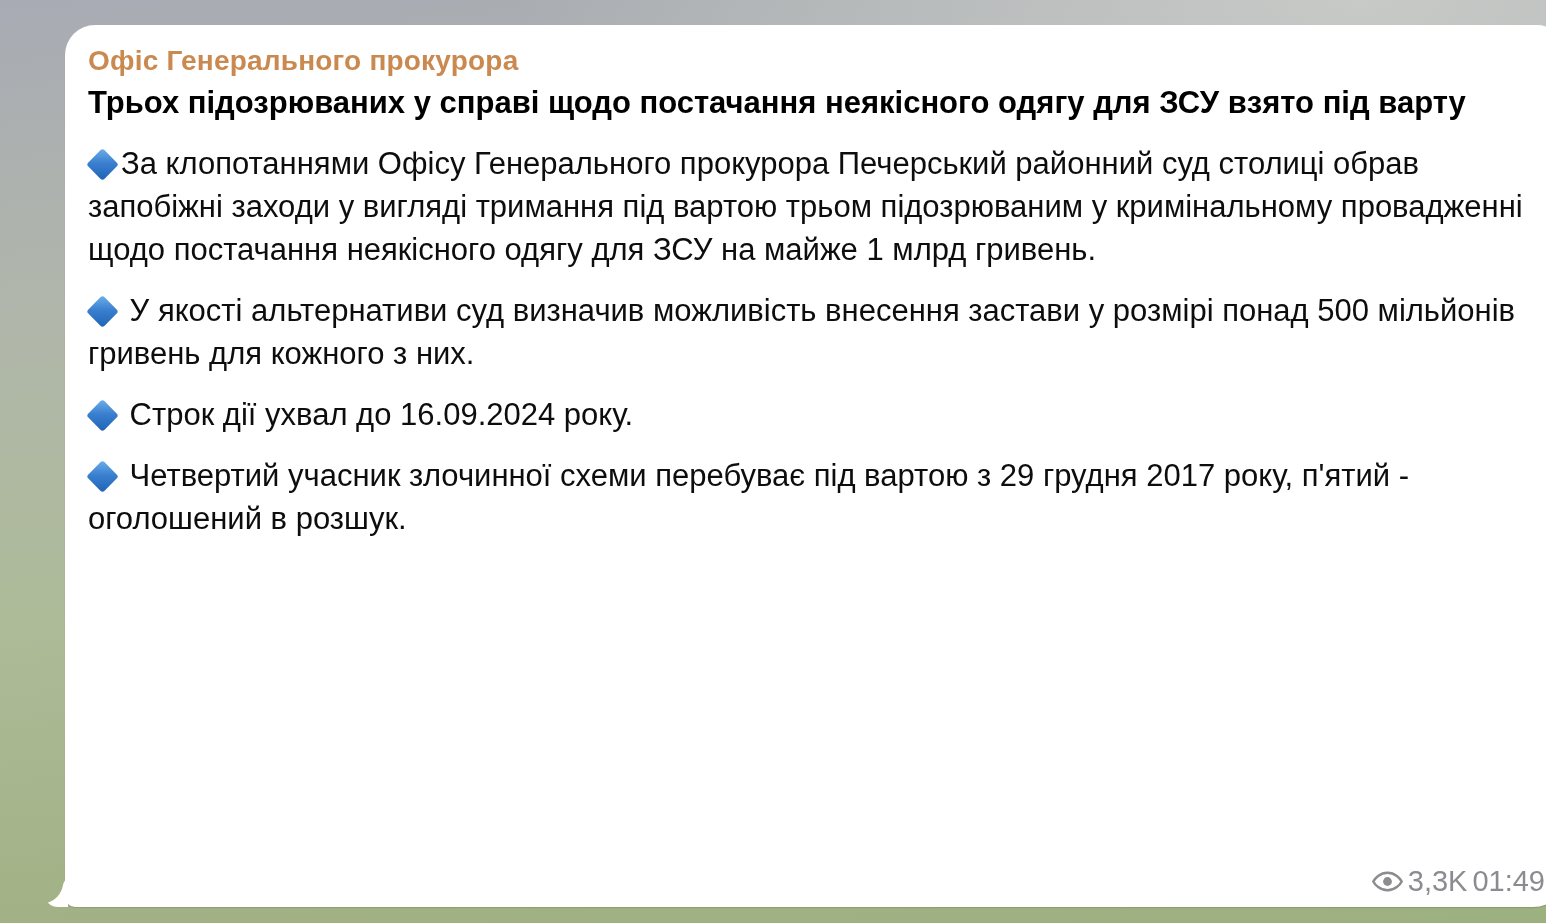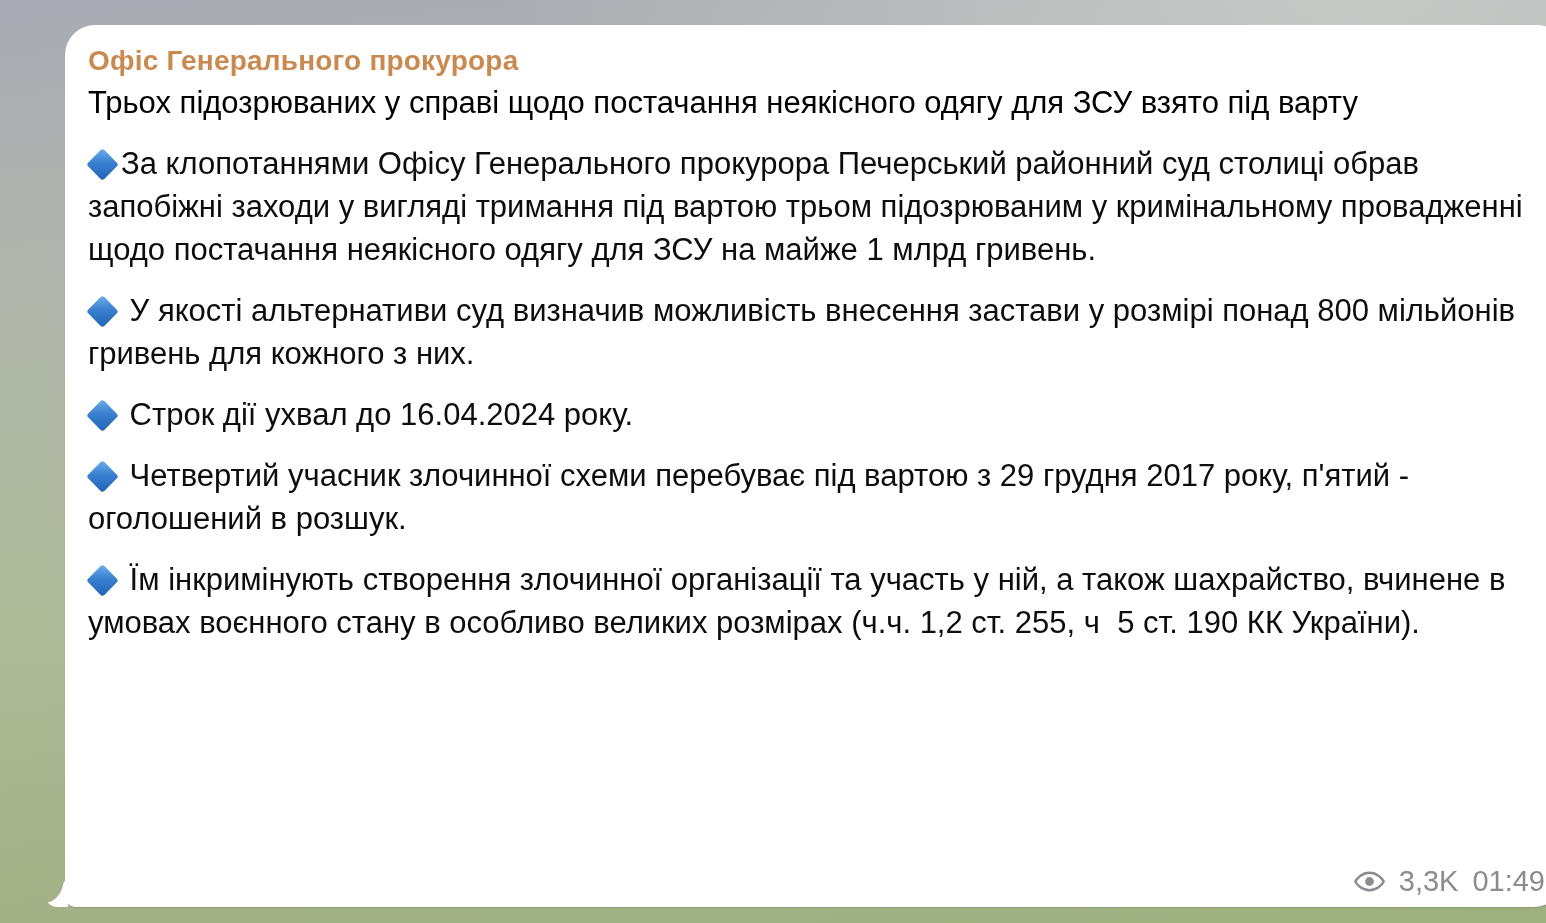--- a/index.html
+++ b/index.html
@@ -30,21 +30,21 @@
   .channel-name{
     color:#c9894f;
     font-size:28px;
     font-weight:600;
     line-height:40px;
     letter-spacing:0.2px;
   }
   .title{
     color:#000000;
     font-size:31px;
-    font-weight:400;
+    font-weight:700;
     line-height:43px;
   }
   .para{
     color:#0d0d0d;
     font-size:31px;
     font-weight:400;
     line-height:43px;
     margin-top:18px;
     white-space:pre-wrap;
   }
@@ -55,21 +55,21 @@
     background:linear-gradient(135deg,#6cb0ec 0%,#3b7fd0 45%,#1f63b6 100%);
     transform:rotate(45deg);
     margin:0 7px 0 3px;
     vertical-align:-2px;
   }
   .footer{
     position:absolute;
     right:22px; bottom:10px;
     display:flex;
     align-items:center;
-    gap:14px;
+    gap:5px;
     color:#8b8b90;
     font-size:29px;
     line-height:32px;
   }
   .eye-icon{display:block;}
 </style>
 </head>
 <body>
 
 <div class="screen">
@@ -78,27 +78,26 @@
     <svg class="tail" width="20" height="28" viewBox="0 0 20 28">
       <path d="M20 0 L20 28 L10 28 C4 28 0.5 24.5 0 23.5 C7 21.5 13.5 15 15 6 C15.8 2.5 17 0.8 20 0 Z" fill="#ffffff"></path>
     </svg>
 
     <div class="channel-name">Офіс Генерального прокурора</div>
 
     <div class="title">Трьох підозрюваних у справі щодо постачання неякісного одягу для ЗСУ взято під варту</div>
 
     <div class="para"><span class="diamond"></span><span>За клопотаннями Офісу Генерального прокурора Печерський районний суд столиці обрав запобіжні заходи у вигляді тримання під вартою трьом підозрюваним у кримінальному провадженні щодо постачання неякісного одягу для ЗСУ на майже 1 млрд гривень.</span></div>
 
-    <div class="para"><span class="diamond"></span><span> У якості альтернативи суд визначив можливість внесення застави у розмірі понад 800 мільйонів гривень для кожного з них.</span></div>
+    <div class="para"><span class="diamond"></span><span> У якості альтернативи суд визначив можливість внесення застави у розмірі понад 500 мільйонів гривень для кожного з них.</span></div>
 
-    <div class="para"><span class="diamond"></span><span> Строк дії ухвал до 16.04.2024 року.</span></div>
+    <div class="para"><span class="diamond"></span><span> Строк дії ухвал до 16.09.2024 року.</span></div>
 
     <div class="para"><span class="diamond"></span><span> Четвертий учасник злочинної схеми перебуває під вартою з 29 грудня 2017 року, п'ятий - оголошений в розшук.</span></div>
 
-    <div class="para"><span class="diamond"></span><span> Їм інкримінують створення злочинної організації та участь у ній, а також шахрайство, вчинене в умовах воєнного стану в особливо великих розмірах (ч.ч. 1,2 ст. 255, ч  5 ст. 190 КК України).</span></div>
 
     <div class="footer">
       <svg class="eye-icon" width="31" height="21" viewBox="0 0 24 16">
         <path d="M12 1.2 C6.2 1.2 2.2 5.6 1 8 C2.2 10.4 6.2 14.8 12 14.8 C17.8 14.8 21.8 10.4 23 8 C21.8 5.6 17.8 1.2 12 1.2 Z" fill="none" stroke="#8b8b90" stroke-width="1.9"></path>
         <circle cx="12" cy="8" r="3.4" fill="#8b8b90"></circle>
       </svg>
       <span>3,3K</span>
       <span>01:49</span>
     </div>
 

